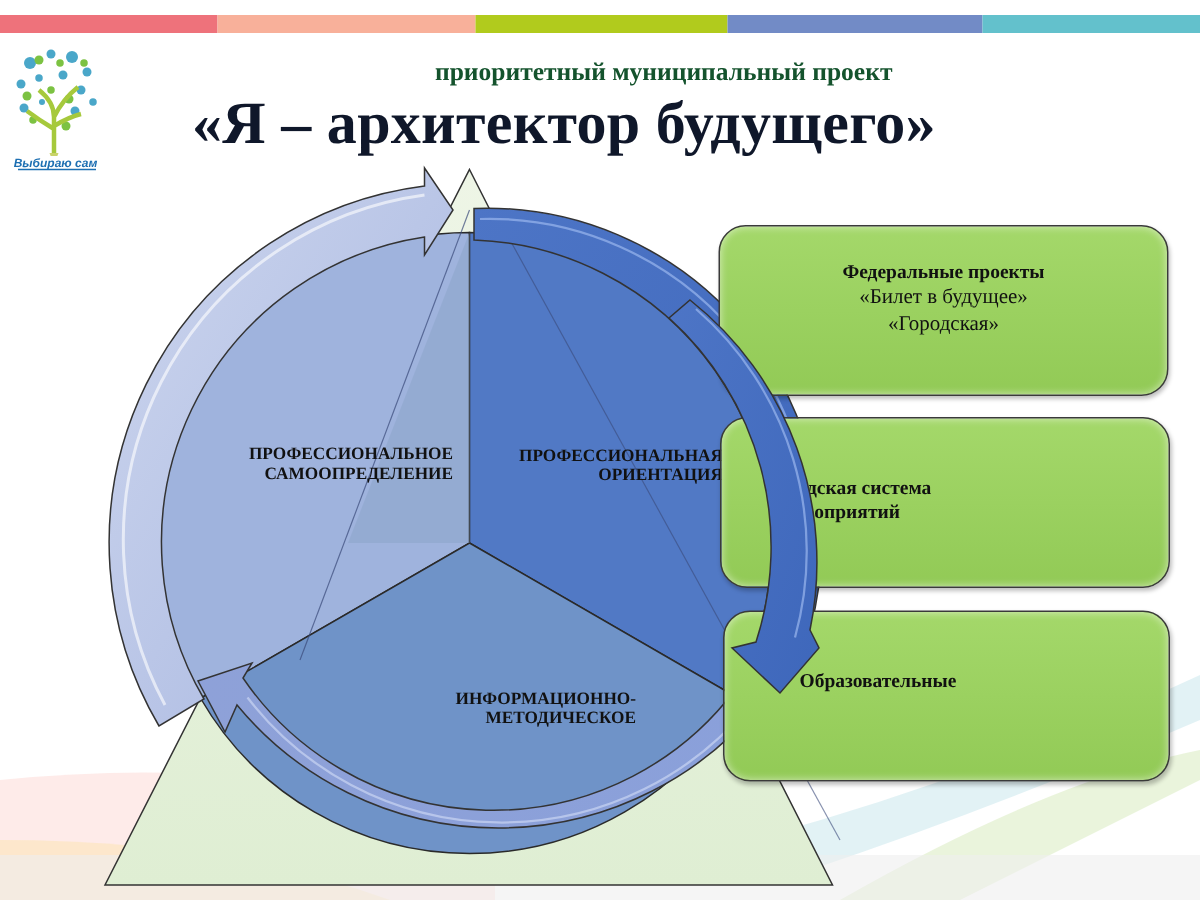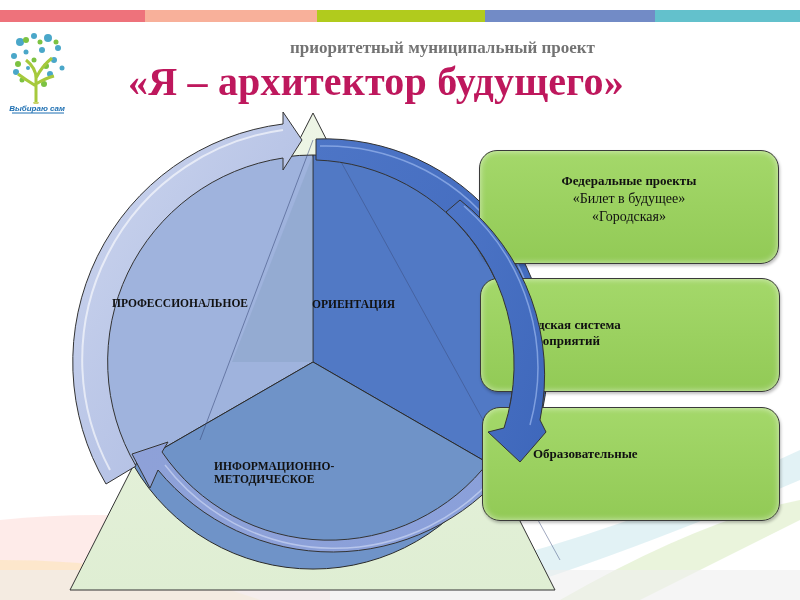--- a/index.html
+++ b/index.html
@@ -1,24 +1,24 @@
 <!DOCTYPE html>
 <html><head>
 <meta charset="utf-8">
 <style>
   html, body { margin:0; padding:0; }
   body { width:800px; height:600px; position:relative; overflow:hidden; background:#ffffff; font-family:"Liberation Serif", serif; }
   .topbar { position:absolute; left:0; top:10px; width:800px; height:12px; display:flex; }
   .topbar div { height:12px; }
   .bg-swoosh { position:absolute; left:0; top:0; }
   .logo { position:absolute; left:6px; top:28px; width:64px; height:92px; }
-  .subtitle { position:absolute; left:290px; top:38px; font-size:17px; font-weight:bold; color:#737373; white-space:nowrap; }
-  .title { position:absolute; left:128px; top:58px; font-size:40px; font-weight:bold; color:#be185d; white-space:nowrap; letter-spacing:0.2px; }
+  .subtitle { position:absolute; left:290px; top:38px; font-size:17px; font-weight:bold; color:#14532d; white-space:nowrap; }
+  .title { position:absolute; left:128px; top:58px; font-size:40px; font-weight:bold; color:#0f172a; white-space:nowrap; letter-spacing:0.2px; }
   .diagram { position:absolute; left:0; top:0; }
-  .seg-label { position:absolute; text-align:left; font-weight:bold; font-size:11.5px; line-height:13px; color:#111; text-transform:uppercase; }
+  .seg-label { position:absolute; text-align:right; font-weight:bold; font-size:11.5px; line-height:13px; color:#111; text-transform:uppercase; }
   .box { position:absolute; border:1.5px solid #3a3a3a; border-radius:18px; background:linear-gradient(#a4d86a,#92ca56); box-shadow: inset 0 0 6px rgba(255,255,255,0.6), 1px 2px 3px rgba(0,0,0,0.25); text-align:center; color:#111; }
   .box .h { font-weight:bold; font-size:13px; }
   .box .s { font-size:14px; margin-top:2px; }
 </style>
 </head>
 <body>
 
 <svg class="bg-swoosh" width="800" height="600">
   <path d="M0 520 Q200 500 330 560 L330 600 L0 600 Z" fill="#fde3e0" opacity="0.7"></path>
   <path d="M0 560 Q150 560 260 600 L0 600 Z" fill="#fde6c4" opacity="0.8"></path>
@@ -109,22 +109,24 @@
 
   <path d="M508,468 A226,226 0 0,1 158,470 L150,488 L132,454 L168,442 L162,452 A202,202 0 0,0 490,460 Z" fill="url(#gRingBottom)" stroke="#333" stroke-width="1"></path>
 
   <path d="M110,470 A232,232 0 0,1 283,130" fill="none" stroke="#ffffff" stroke-width="2" opacity="0.6"></path>
   <path d="M320,146 A214,214 0 0,1 530,425" fill="none" stroke="#9ab6ee" stroke-width="1.5" opacity="0.7"></path>
   <path d="M500,470 A214,214 0 0,1 165,465" fill="none" stroke="#c9d4f2" stroke-width="1.5" opacity="0.7"></path>
 </svg>
 
 <div class="seg-label" style="left:112px; top:297px; width:190px;">
   <div>ПРОФЕССИОНАЛЬНОЕ</div>
+  <div>САМООПРЕДЕЛЕНИЕ</div>
 </div>
 <div class="seg-label" style="left:312px; top:298px; width:170px;">
+  <div>ПРОФЕССИОНАЛЬНАЯ</div>
   <div>ОРИЕНТАЦИЯ</div>
 </div>
 <div class="seg-label" style="left:214px; top:460px; width:210px;">
   <div>ИНФОРМАЦИОННО-</div>
   <div>МЕТОДИЧЕСКОЕ</div>
 </div>
 
 <div class="box" style="left:479px; top:150px; width:298px; height:112px;">
   <div class="h" style="margin-top:22px;">Федеральные проекты</div>
   <div class="s">«Билет в будущее»</div>

